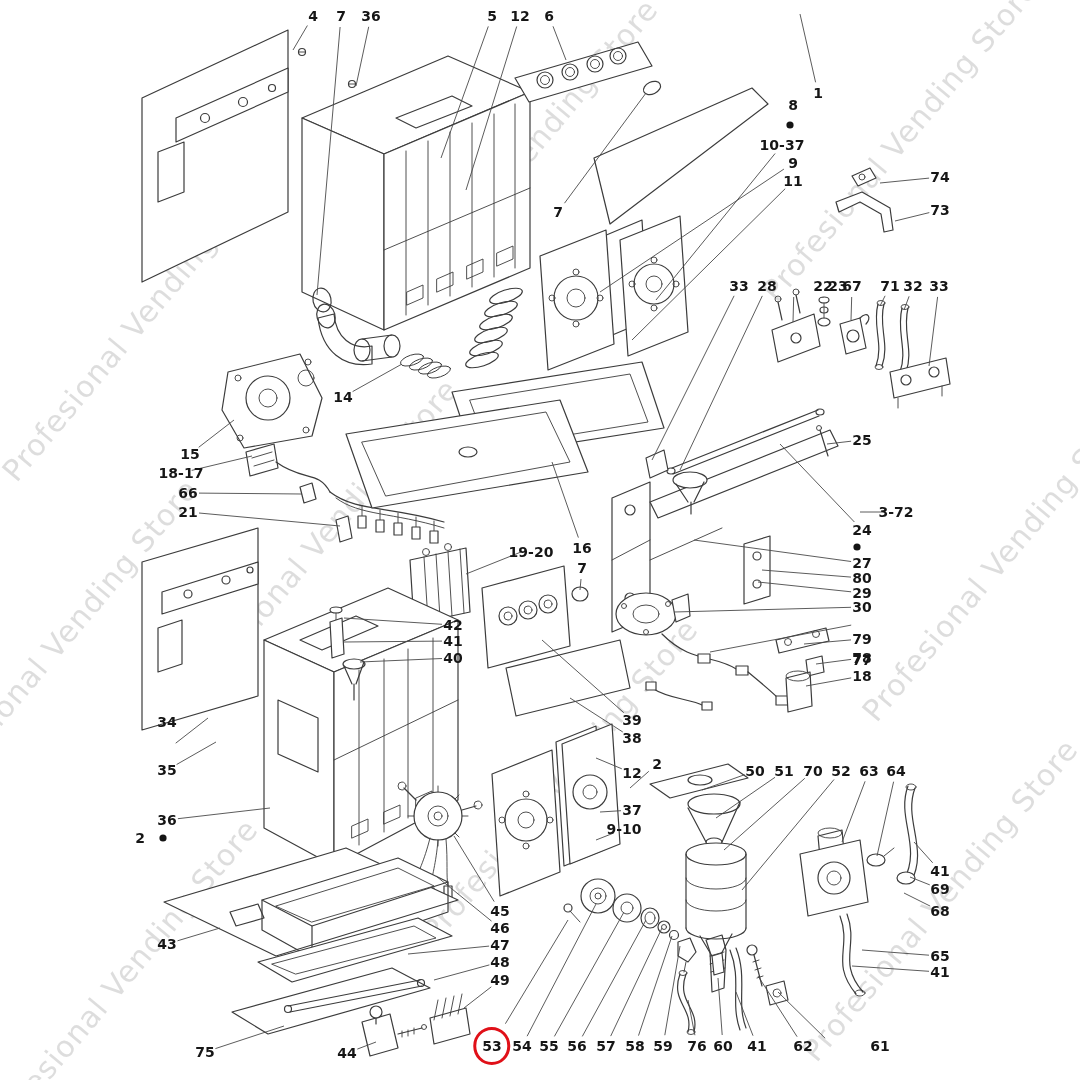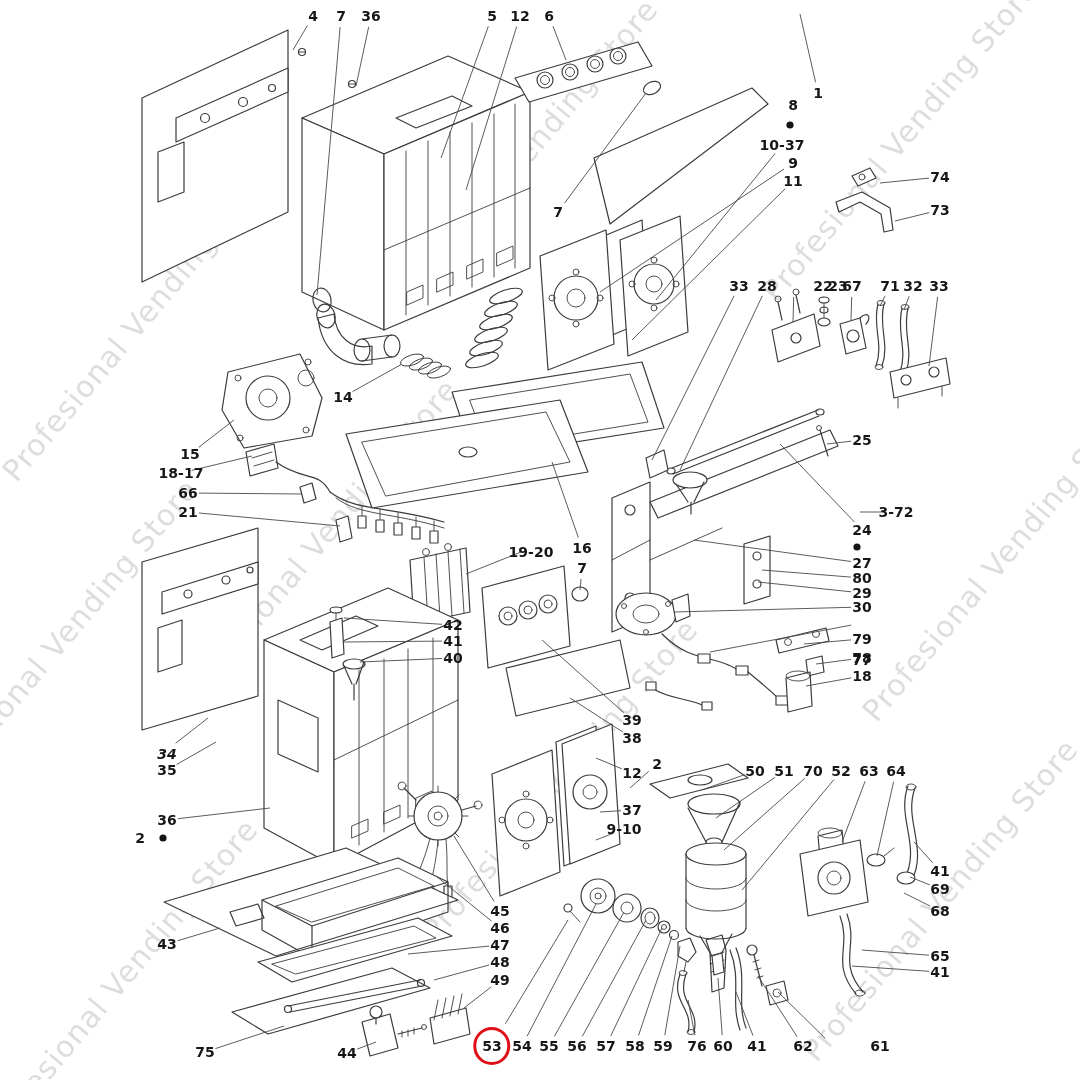--- a/index.html
+++ b/index.html
@@ -523,21 +523,21 @@
       <div class="part-label" style="left: 531px; top: 552px;">19-20</div>
       <div class="part-label" style="left: 582px; top: 548px;">16</div>
       <div class="part-label" style="left: 582px; top: 568px;">7</div>
       <div class="part-label" style="left: 453px; top: 625px;">42</div>
       <div class="part-label" style="left: 453px; top: 641px;">41</div>
       <div class="part-label" style="left: 453px; top: 658px;">40</div>
       <div class="part-label" style="left: 632px; top: 720px;">39</div>
       <div class="part-label" style="left: 632px; top: 738px;">38</div>
       <div class="part-label" style="left: 632px; top: 773px;">12</div>
       <div class="part-label" style="left: 657px; top: 764px;">2</div>
-      <div class="part-label" style="left: 167px; top: 754px; font-style: italic;">34</div>
+      <div class="part-label" style="left: 167px; top: 722px;">34</div>
       <div class="part-label" style="left: 167px; top: 770px;">35</div>
       <div class="part-label" style="left: 167px; top: 820px;">36</div>
       <div class="part-label" style="left: 140px; top: 838px;">2</div>
       <div class="part-label" style="left: 632px; top: 810px;">37</div>
       <div class="part-label" style="left: 624px; top: 829px;">9-10</div>
       <div class="part-label" style="left: 755px; top: 771px;">50</div>
       <div class="part-label" style="left: 784px; top: 771px;">51</div>
       <div class="part-label" style="left: 813px; top: 771px;">70</div>
       <div class="part-label" style="left: 841px; top: 771px;">52</div>
       <div class="part-label" style="left: 869px; top: 771px;">63</div>

